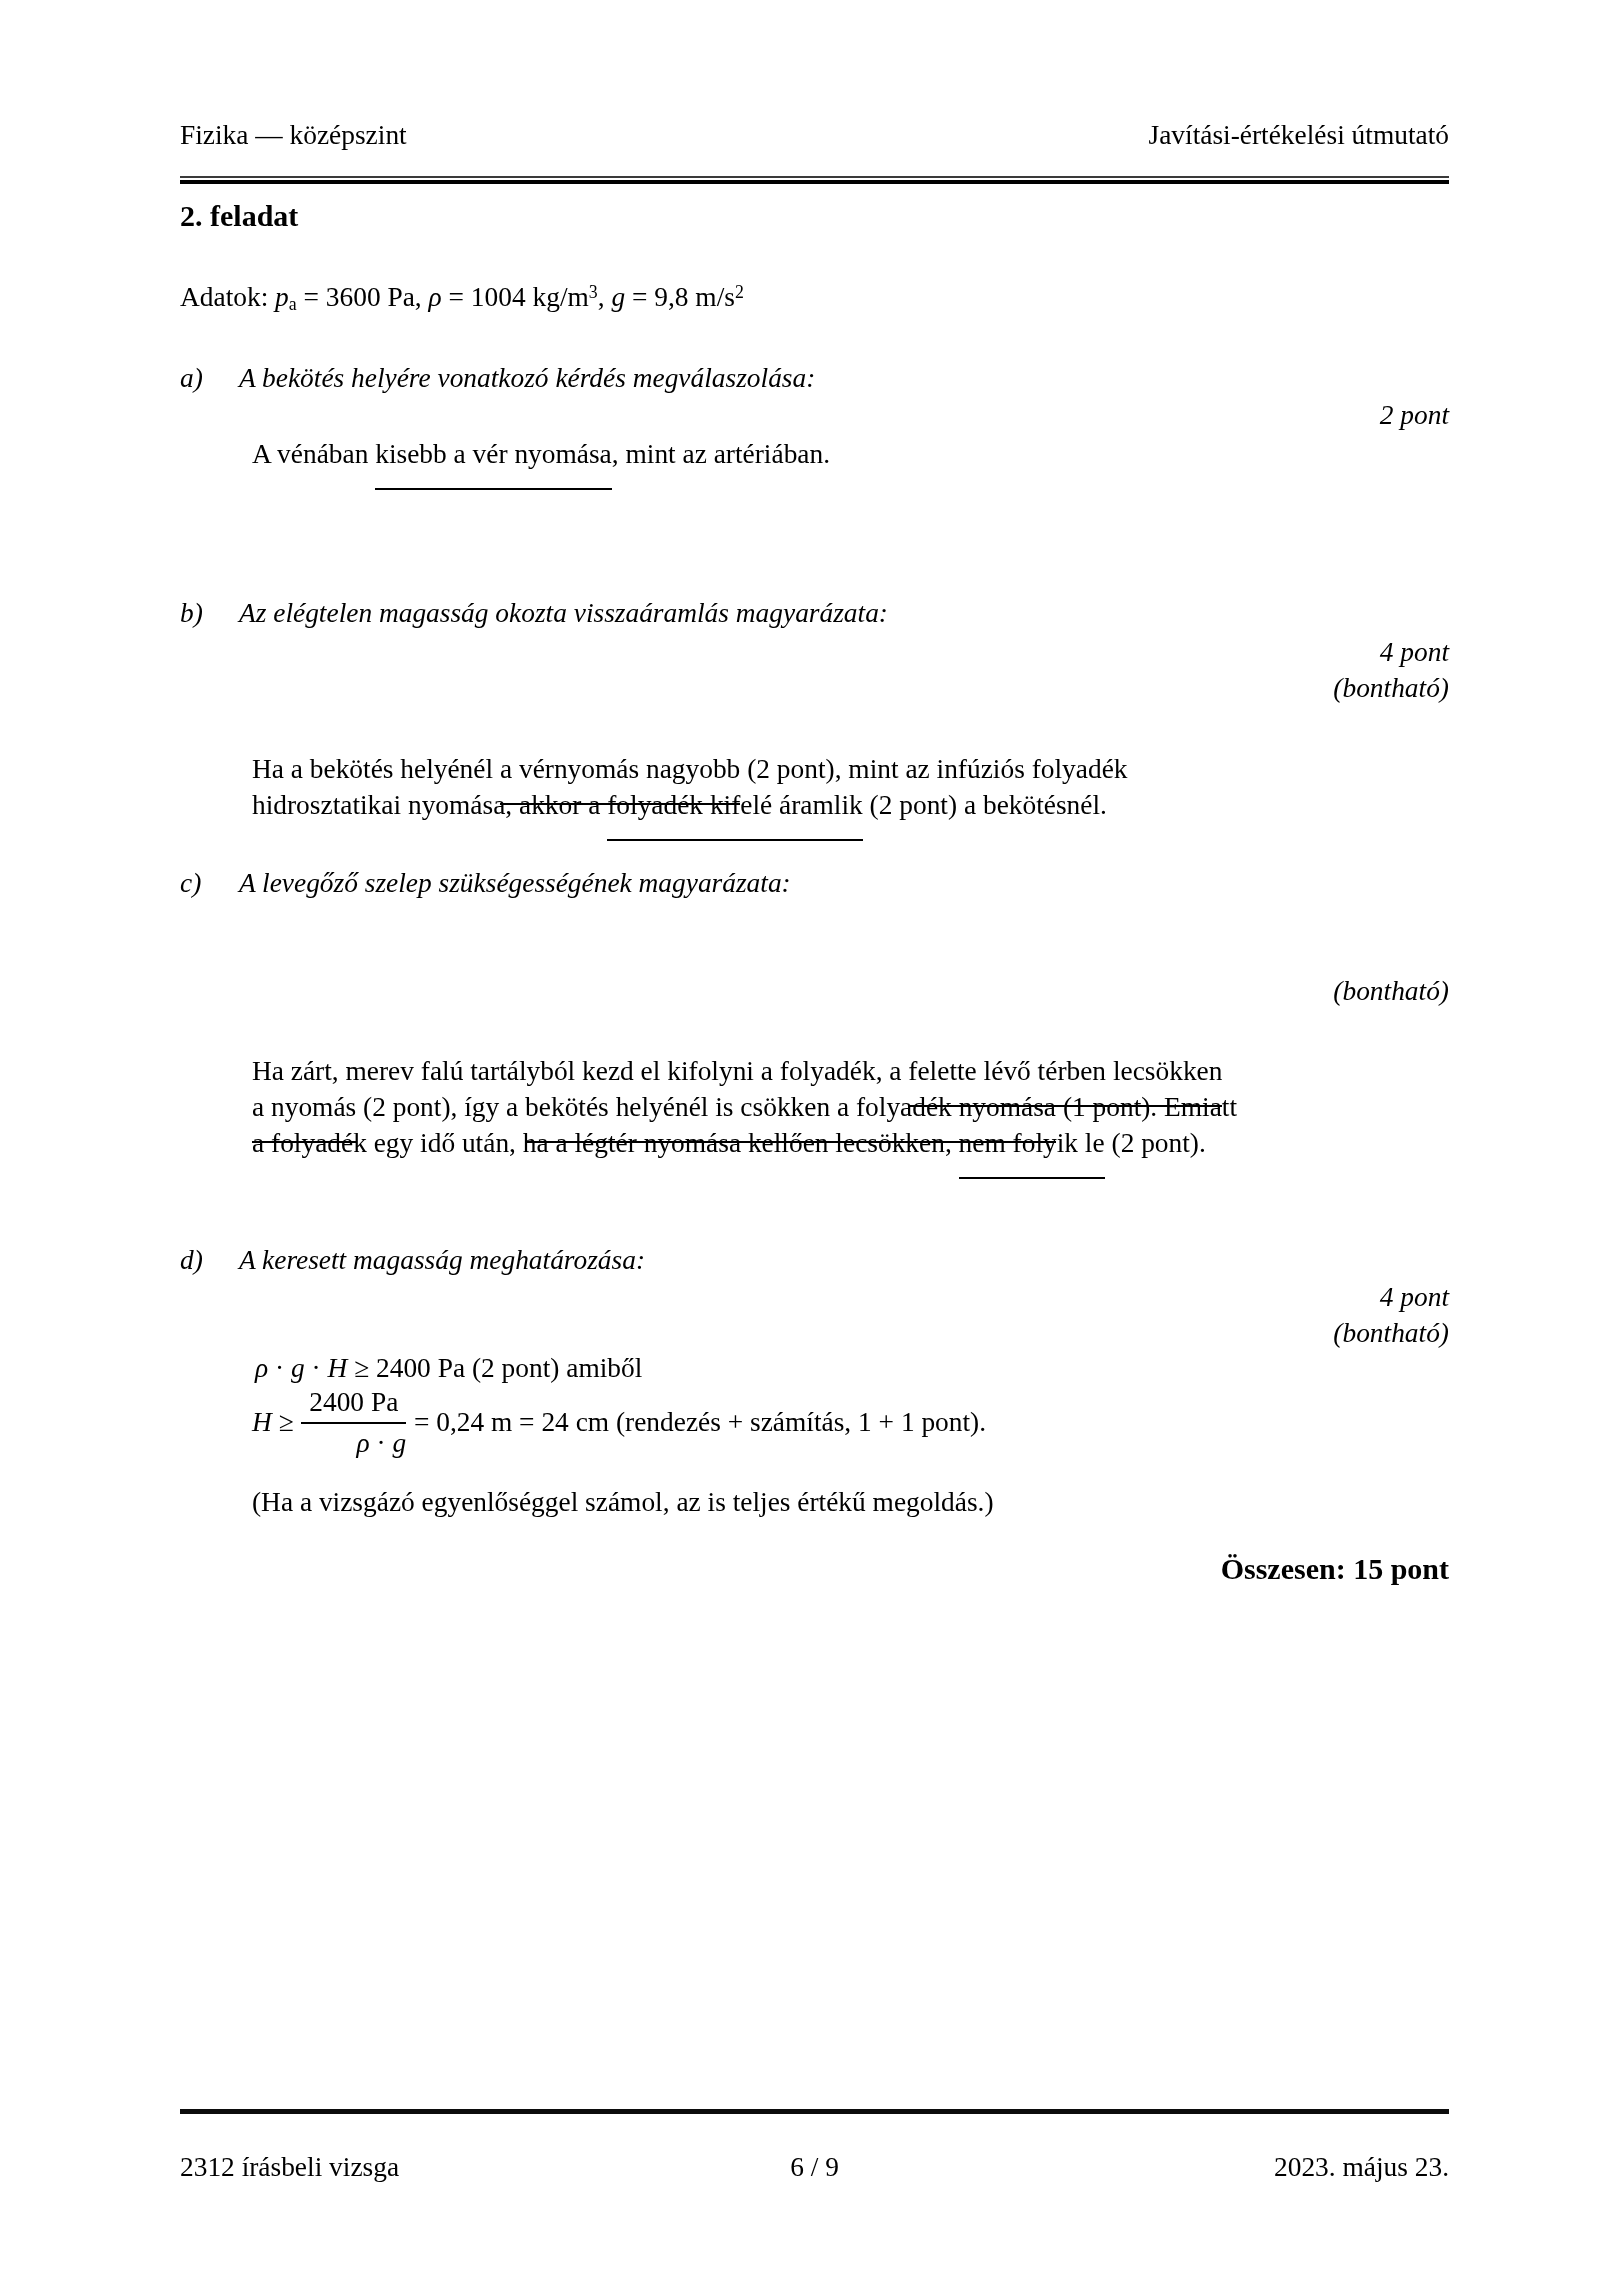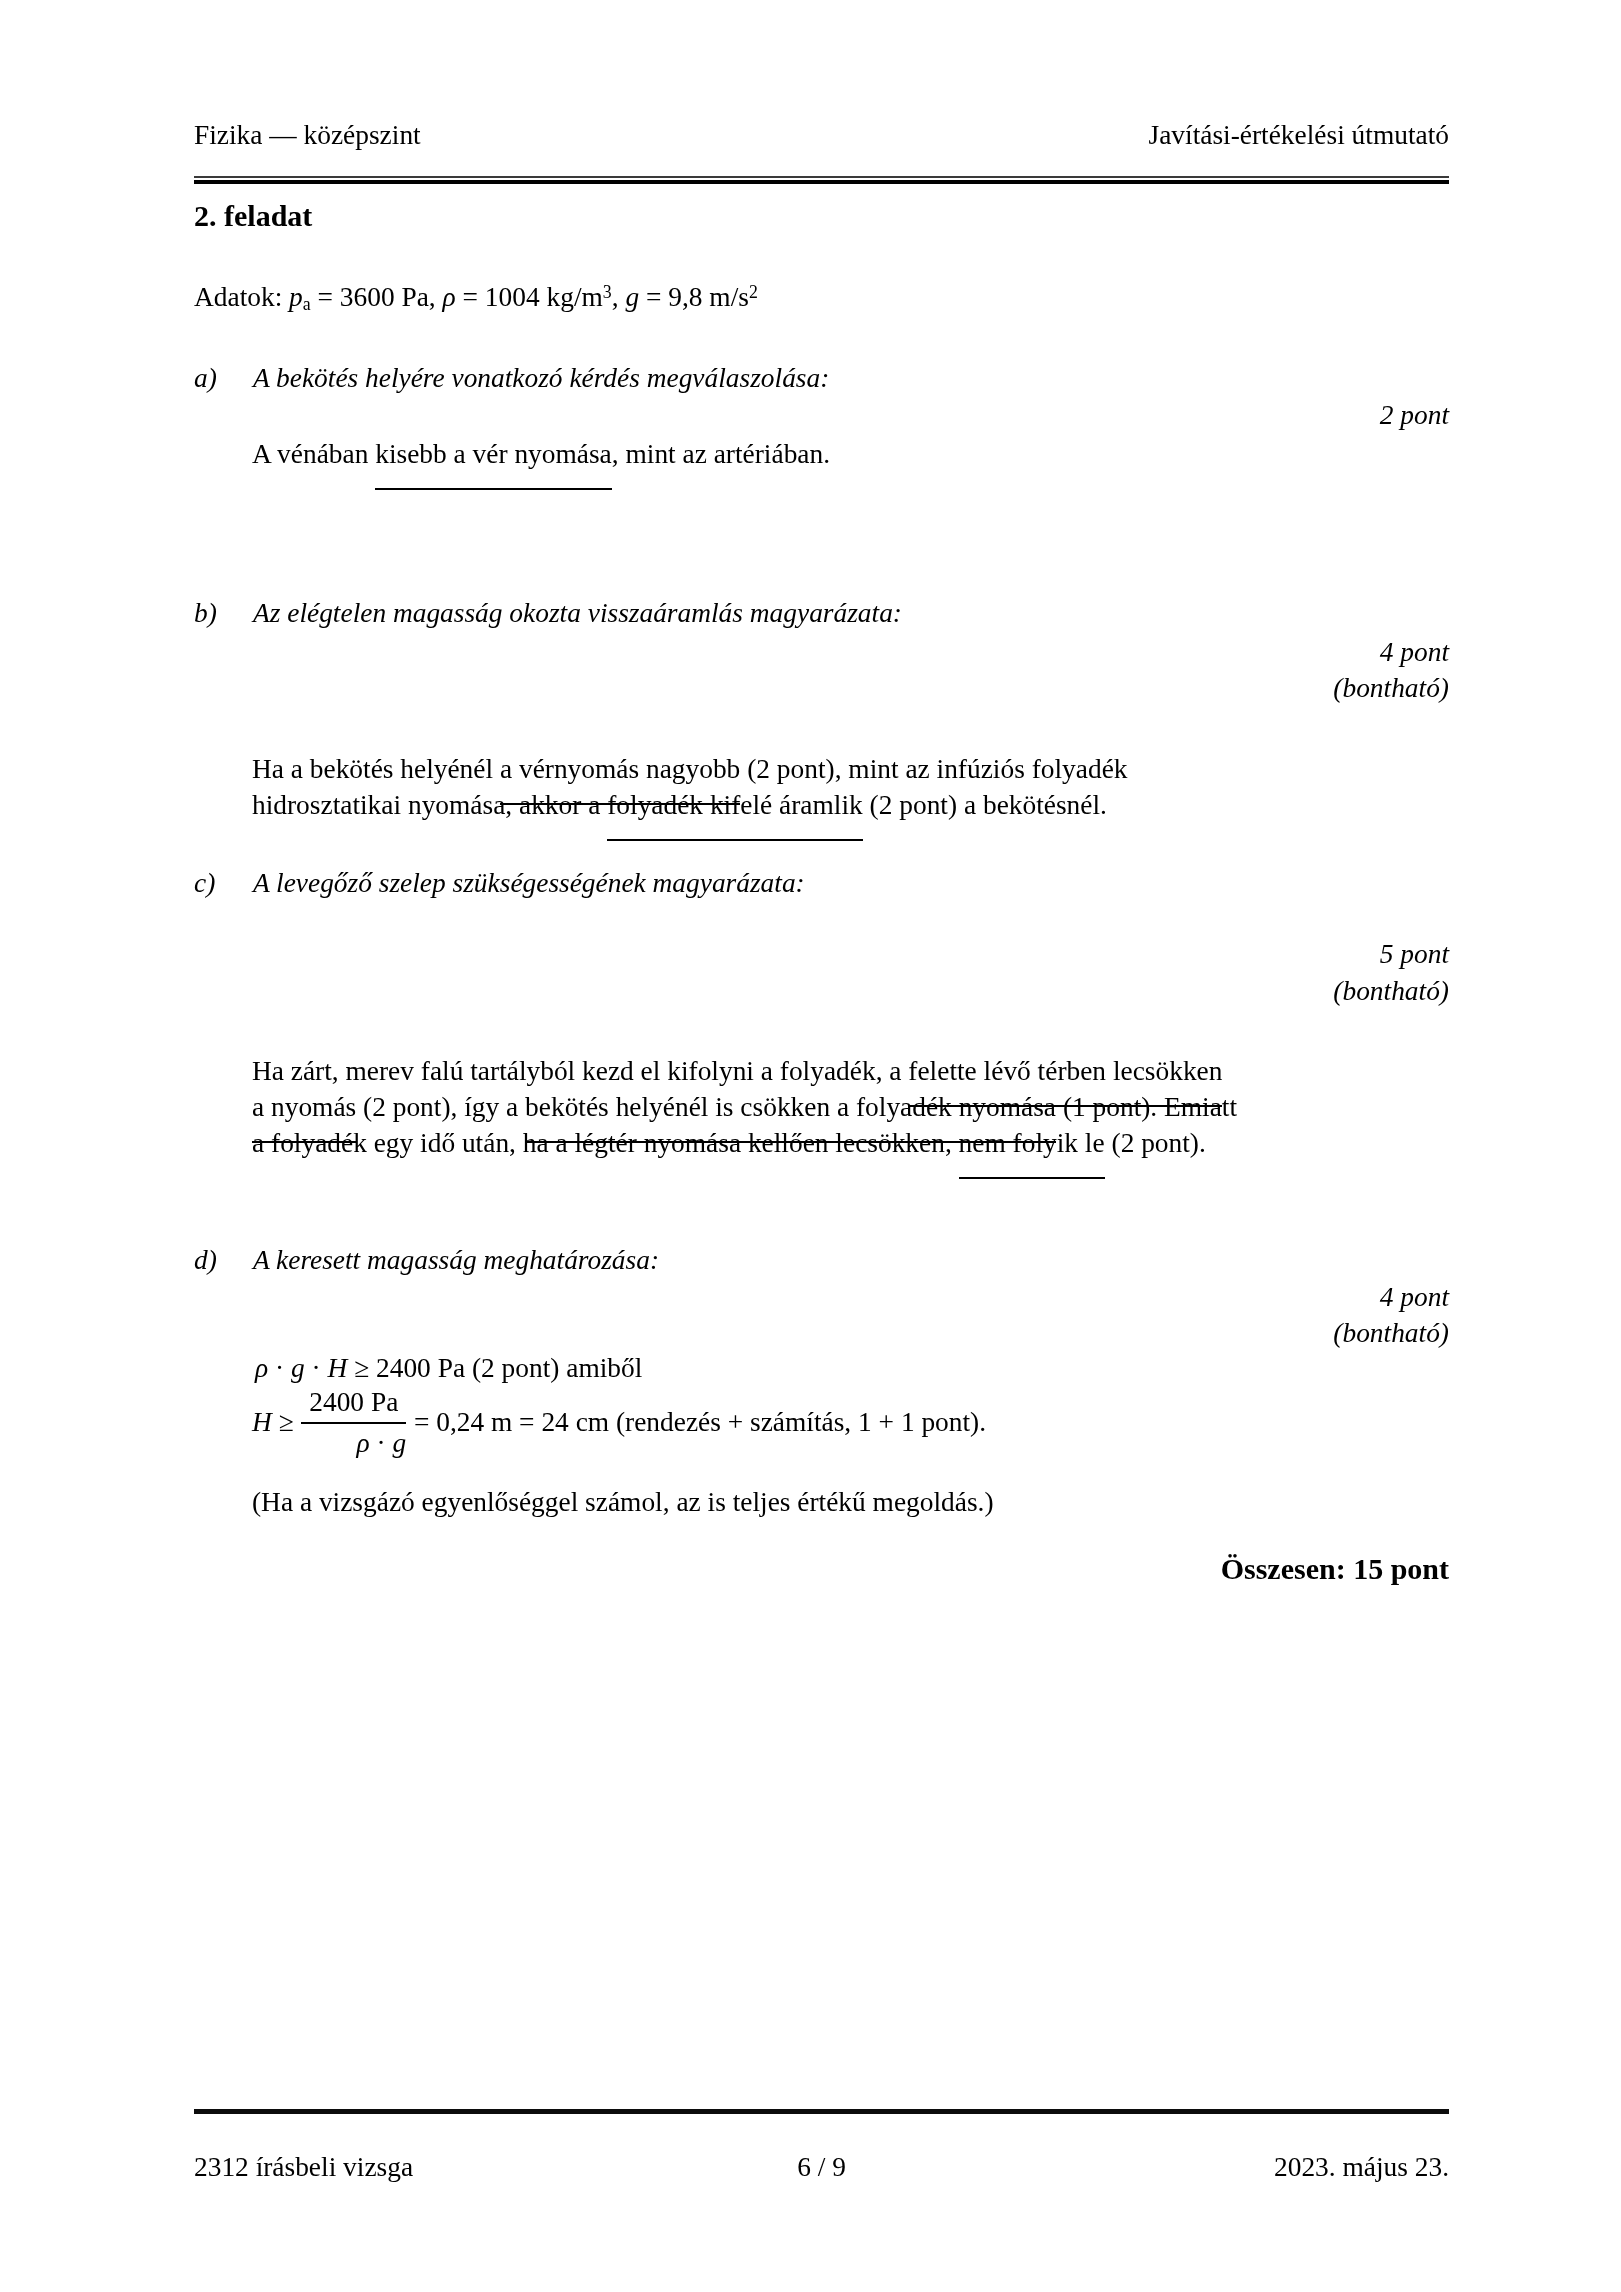--- a/index.html
+++ b/index.html
@@ -6,21 +6,21 @@
   .page{
     position:relative;
     width:1621px;height:2293px;
     margin:0 auto;
     background:#ffffff;
     font-family:"Liberation Serif","DejaVu Serif",serif;
     font-size:27.4px;
     color:#000;
     overflow:hidden;
   }
-  .abs{position:absolute;left:194px;right:172px;}
+  .abs{position:absolute;left:180px;right:172px;}
   .header-left{top:120px;text-align:left;}
   .header-right{top:120px;text-align:right;}
   .head-rule{top:176px;height:2px;border-top:2px solid #3a3a3a;border-bottom:4.9px solid #000;}
   .doc-title{top:199px;font-size:30px;font-weight:bold;margin:0;}
   .data-line{top:282px;}
   .sec-title{font-style:italic;}
   .sec-label{display:inline-block;width:59px;font-style:italic;}
   .points{text-align:right;font-weight:normal;font-style:italic;}
   .body-text{left:252px;line-height:36px;}
   .formula{left:255px;}
@@ -61,21 +61,20 @@
     <span class="sec-label">b)</span><span>Az elégtelen magasság okozta visszaáramlás magyarázata:</span>
   </div>
   <div class="abs points" style="top:637px">4 pont</div>
   <div class="abs points" style="top:673px">(bontható)</div>
   <div class="abs body-text" style="top:751px"><span>Ha a bekötés helyénél </span><span class="u">a vérnyomás nagyobb</span><span> (2 pont), mint az infúziós folyadék</span></div>
   <div class="abs body-text" style="top:787px"><span>hidrosztatikai nyomása, akkor a </span><span class="u">folyadék kifelé áramlik</span><span> (2 pont) a bekötésnél.</span></div>
 
   <div class="abs sec-title" style="top:868px">
     <span class="sec-label">c)</span><span>A levegőző szelep szükségességének magyarázata:</span>
   </div>
-  <div class="abs points" style="top:939px">5 pont</div>
   <div class="abs points" style="top:976px">(bontható)</div>
   <div class="abs body-text" style="top:1053px"><span>Ha zárt, merev falú tartályból kezd el kifolyni a folyadék, a </span><span class="u">felette lévő térben lecsökken</span></div>
   <div class="abs body-text" style="top:1089px"><span class="u">a nyomás</span><span> (2 pont), így a </span><span class="u">bekötés helyénél is csökken a folyadék nyomása</span><span> (1 pont). Emiatt</span></div>
   <div class="abs body-text" style="top:1125px"><span>a folyadék egy idő után, ha a légtér nyomása kellően lecsökken, </span><span class="u">nem folyik le</span><span> (2 pont).</span></div>
 
   <div class="abs sec-title" style="top:1245px">
     <span class="sec-label">d)</span><span>A keresett magasság meghatározása:</span>
   </div>
   <div class="abs points" style="top:1282px">4 pont</div>
   <div class="abs points" style="top:1318px">(bontható)</div>

